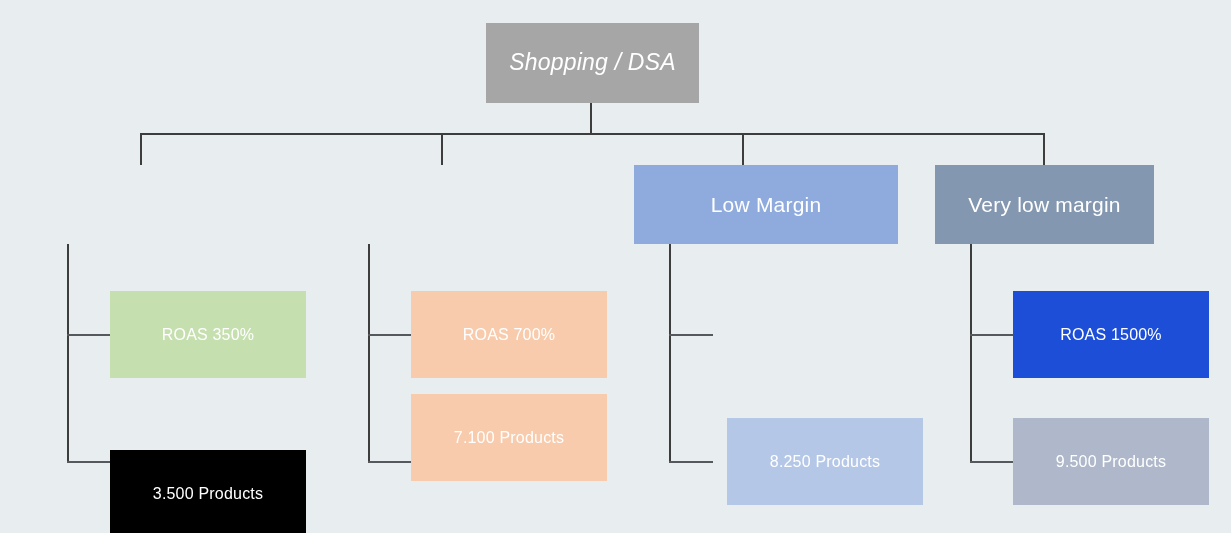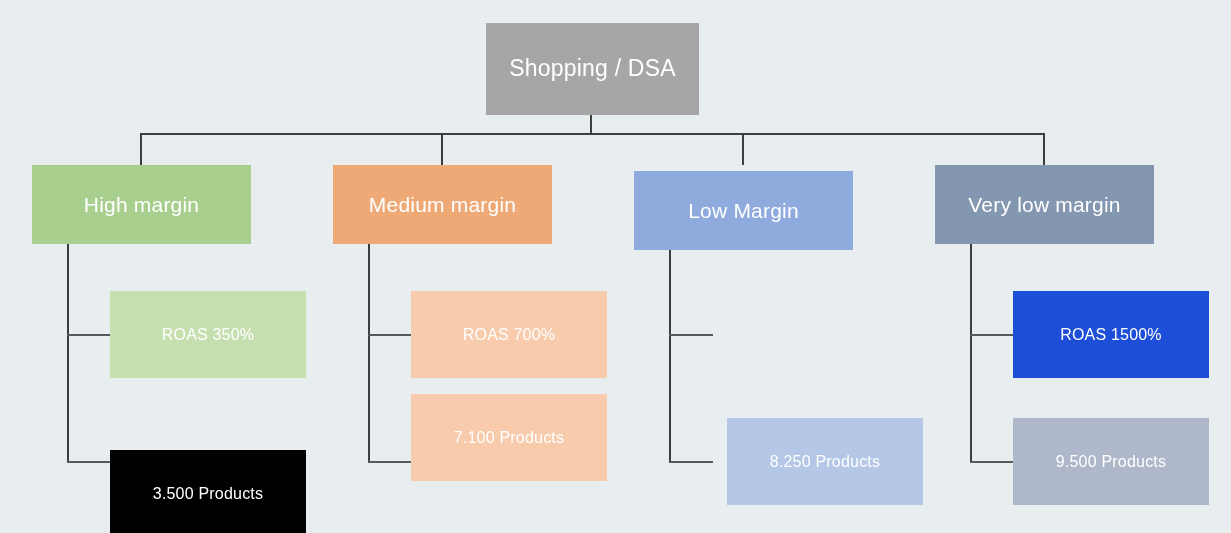--- a/index.html
+++ b/index.html
@@ -71,25 +71,23 @@
   <div class="line h soft" style="left:368px; top:461px; width:44px;"></div>
 
   <div class="line v" style="left: 669px; top: 244px; height: 218px; background: rgb(61, 61, 61);"></div>
   <div class="line h soft" style="left:669px; top:334px; width:44px;"></div>
   <div class="line h soft" style="left:669px; top:461px; width:44px;"></div>
 
   <div class="line v" style="left: 970px; top: 244px; height: 218px; background: rgb(61, 61, 61);"></div>
   <div class="line h soft" style="left:970px; top:334px; width:44px;"></div>
   <div class="line h soft" style="left:970px; top:461px; width:44px;"></div>
 
-  <div class="box root" style="left: 486px; top: 23px; width: 213px; height: 92px; background: rgb(166, 166, 166);">Shopping / DSA</div>
+  <div class="box root" style="left: 486px; top: 23px; width: 213px; height: 80px; background: rgb(166, 166, 166); font-style: italic;">Shopping / DSA</div>
 
-  <div class="box lvl2" style="left: 32px; top: 165px; width: 219px; height: 79px; background: rgb(169, 207, 143);">High margin</div>
-  <div class="box lvl2" style="left: 333px; top: 165px; width: 219px; height: 79px; background: rgb(239, 169, 119);">Medium margin</div>
-  <div class="box lvl2" style="left: 634px; top: 171px; width: 219px; height: 79px; background: rgb(143, 170, 220);">Low Margin</div>
+  <div class="box lvl2" style="left: 634px; top: 165px; width: 264px; height: 79px; background: rgb(143, 170, 220);">Low Margin</div>
   <div class="box lvl2" style="left: 935px; top: 165px; width: 219px; height: 79px; background: rgb(132, 151, 176);">Very low margin</div>
 
   <div class="box leaf" style="left: 110px; top: 291px; width: 196px; height: 87px; background: rgb(197, 223, 175);">ROAS 350%</div>
   <div class="box leaf" style="left: 110px; top: 418px; width: 196px; height: 87px; background: #000000; margin-top: 32px;">3.500 Products</div>
 
   <div class="box leaf" style="left: 411px; top: 291px; width: 196px; height: 87px; background: rgb(247, 203, 172);">ROAS 700%</div>
   <div class="box leaf" style="left: 411px; top: 394px; width: 196px; height: 87px; background: rgb(247, 203, 172);">7.100 Products</div>
 
   <div class="box leaf" style="left: 727px; top: 418px; width: 196px; height: 87px; background: rgb(180, 199, 231);">8.250 Products</div>
 

